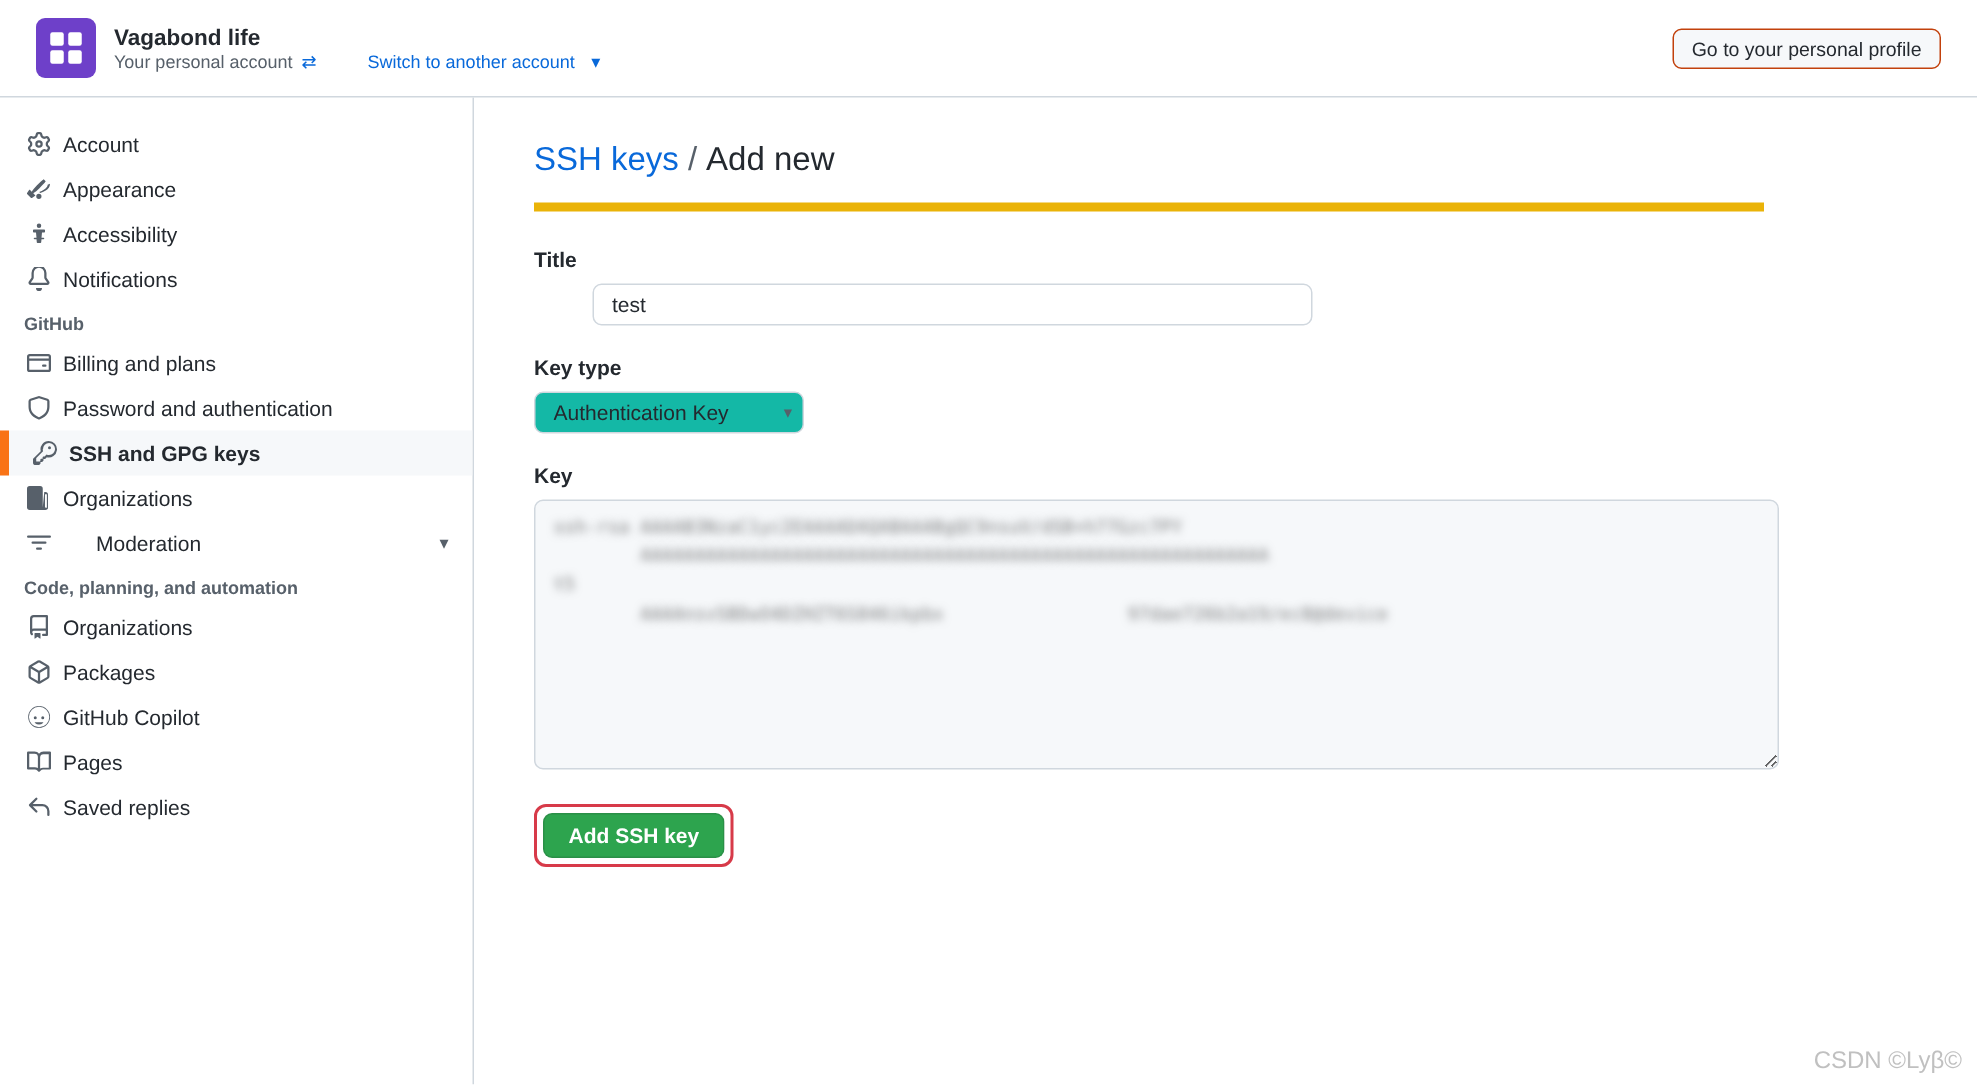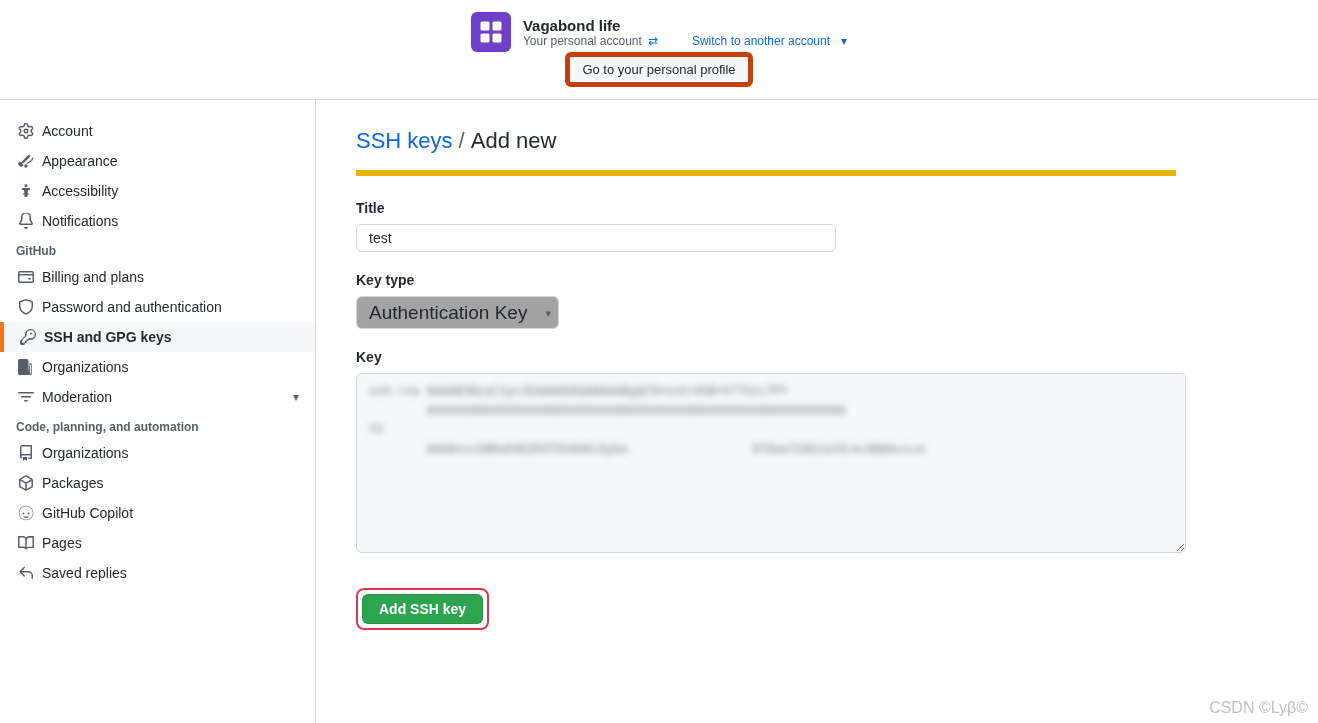--- a/index.html
+++ b/index.html
@@ -3,100 +3,99 @@
   <meta charset="utf-8">
   <style>
     * { box-sizing: border-box; margin: 0; padding: 0; }
     body { font-family: -apple-system, BlinkMacSystemFont, "Segoe UI", Helvetica, Arial, sans-serif; font-size: 14px; color: #24292f; background: #fff; }
 
     
     .header {
       display: flex; align-items: center; justify-content: space-between;
       padding: 12px 24px; border-bottom: 1px solid #d0d7de;
       background: #fff;
-      flex-direction: column;
     }
     .header-left { display: flex; align-items: center; gap: 12px; }
     .avatar-icon {
       width: 40px; height: 40px; border-radius: 6px;
       background: #6e40c9; display: flex; align-items: center; justify-content: center;
       color: #fff; font-size: 18px; font-weight: bold; flex-shrink: 0;
     }
     .header-title { font-size: 15px; font-weight: 600; color: #24292f; }
     .header-subtitle { font-size: 12px; color: #57606a; display: flex; align-items: center; gap: 6px; }
     .switch-link { color: #0969da; text-decoration: none; font-size: 12px; cursor: pointer; display: flex; align-items: center; gap: 11px; margin-left: 28px; }
     .header-btn {
-      padding: 5px 12px; font-size: 13px; border: 5px solid #c2410c;
+      padding: 5px 12px; font-size: 13px; border: 1px solid #c2410c;
       border-radius: 6px; background: #f6f8fa; cursor: pointer; color: #24292f;
     }
 
     
     .layout { display: flex; min-height: calc(100vh - 65px); }
 
     
     .sidebar {
       width: 316px; min-width: 316px; padding: 16px 0;
       border-right: 1px solid #d0d7de; overflow-y: auto;
     }
     .sidebar-item {
       display: flex; align-items: center; gap: 8px;
       padding: 7px 16px; cursor: pointer; color: #24292f;
       text-decoration: none; font-size: 14px; border-left: 2px solid transparent;
     }
-    .sidebar-item.active { background: #f6f8fa; border-left: 4px solid #f97316; font-weight: 600; }
+    .sidebar-item.active { background: #f6f8fa; border-left: 6px solid #f97316; font-weight: 600; }
     .sidebar-section-label {
       padding: 8px 16px 4px; font-size: 12px; font-weight: 600; color: #57606a;
       text-transform: none; letter-spacing: 0;
     }
     .sidebar-icon { width: 16px; height: 16px; display: inline-flex; align-items: center; justify-content: center; color: #57606a; flex-shrink: 0; }
-    .sidebar-item-row { display: flex; align-items: center; justify-content: space-between; width: 100%; }
+    .sidebar-item-row { display: flex; align-items: center; justify-content: space-between; width: 100%; margin-left: 22px; }
     .chevron-icon { color: #57606a; font-size: 12px; }
 
     
     .main {
       flex: 1; padding: 28px 40px; max-width: 900px;
     }
     .breadcrumb {
       display: flex; align-items: center; gap: 6px;
       font-size: 22px; font-weight: 400; margin-bottom: 24px;
       border-bottom: 6px solid #eab308; padding-bottom: 16px;
     }
     .breadcrumb-link { color: #0969da; text-decoration: none; }
     .breadcrumb-sep { color: #57606a; }
     .breadcrumb-current { color: #24292f; font-weight: 400; }
 
     .form-group { margin-bottom: 20px; }
     .form-label { display: block; font-size: 14px; font-weight: 600; margin-bottom: 8px; color: #24292f; }
     .form-input {
       width: 480px; padding: 5px 12px; font-size: 14px;
       border: 1px solid #d0d7de; border-radius: 6px;
-      outline: none; color: #24292f; background: #fff;
+      outline: none; color: #24292f; background: #fff; margin-left: 39px;
     }
 
     .select-wrap { position: relative; display: inline-block; }
     .form-select {
-      padding: 5px 30px 5px 12px; font-size: 19px;
+      padding: 5px 30px 5px 12px; font-size: 14px;
       border: 1px solid #d0d7de; border-radius: 6px;
-      background: #a3a3a3; cursor: pointer; appearance: none;
+      background: #14b8a6; cursor: pointer; appearance: none;
       color: #24292f; min-width: 180px;
     }
     .select-arrow {
       position: absolute; right: 8px; top: 50%; transform: translateY(-50%);
       pointer-events: none; color: #57606a; font-size: 11px;
     }
 
     .form-textarea {
       width: 830px; min-height: 180px; padding: 8px 12px; font-size: 13px;
       border: 1px solid #d0d7de; border-radius: 6px; font-family: monospace;
       resize: vertical; color: #24292f; background: #fff;
       outline: none; overflow: auto;
     }
 
     .add-btn-wrap {
-      border: 2px solid #d73a49; border-radius: 8px; display: inline-block; padding: 4px; margin-top: 12px;
+      border: 2px solid #d73a49; border-radius: 8px; display: inline-block; padding: 4px;
     }
     .add-ssh-btn {
       padding: 6px 16px; font-size: 14px; font-weight: 600;
       background: #2da44e; color: #fff; border: 1px solid rgba(27,31,36,0.15);
       border-radius: 6px; cursor: pointer;
     }
 
     
     .watermark { position: fixed; bottom: 6px; right: 10px; font-size: 16px; color: #c0c0c0; }
   </style>

